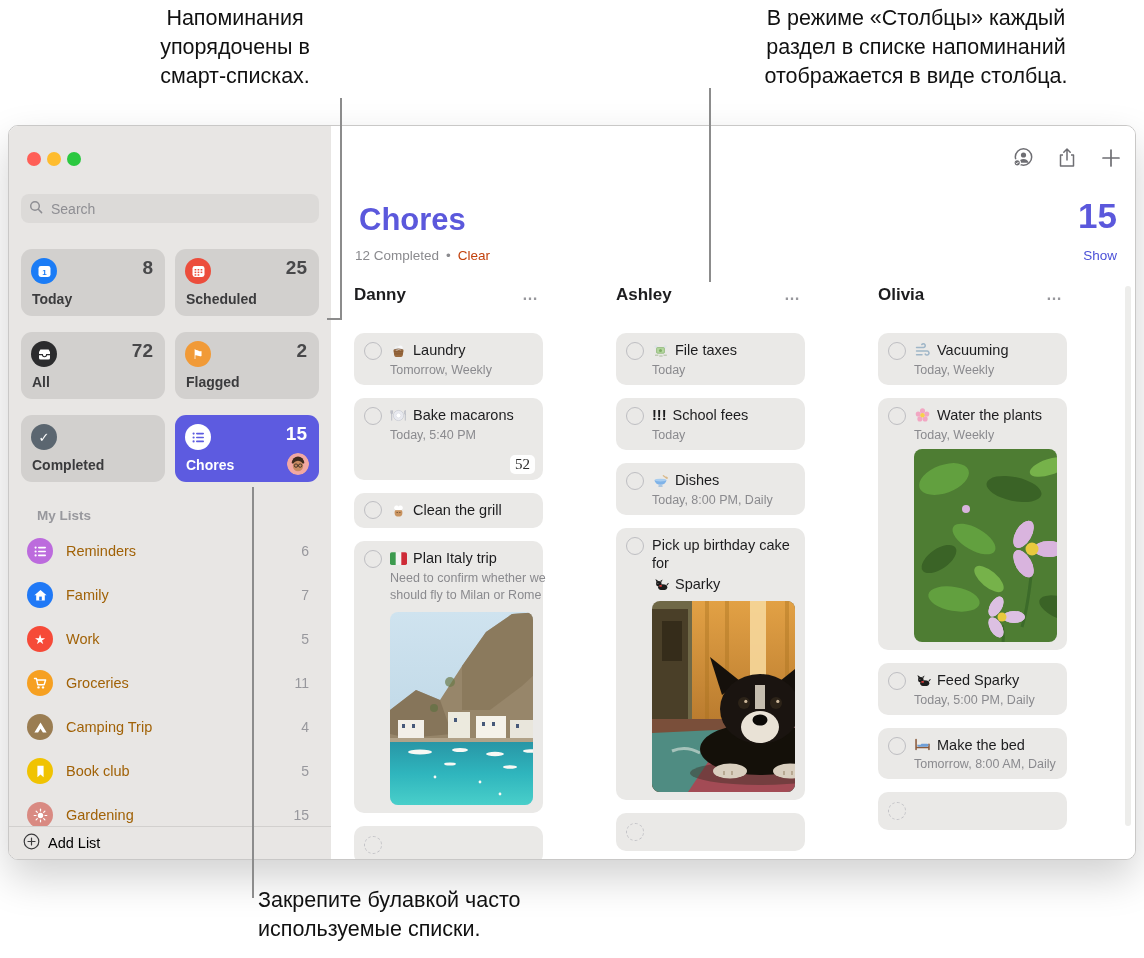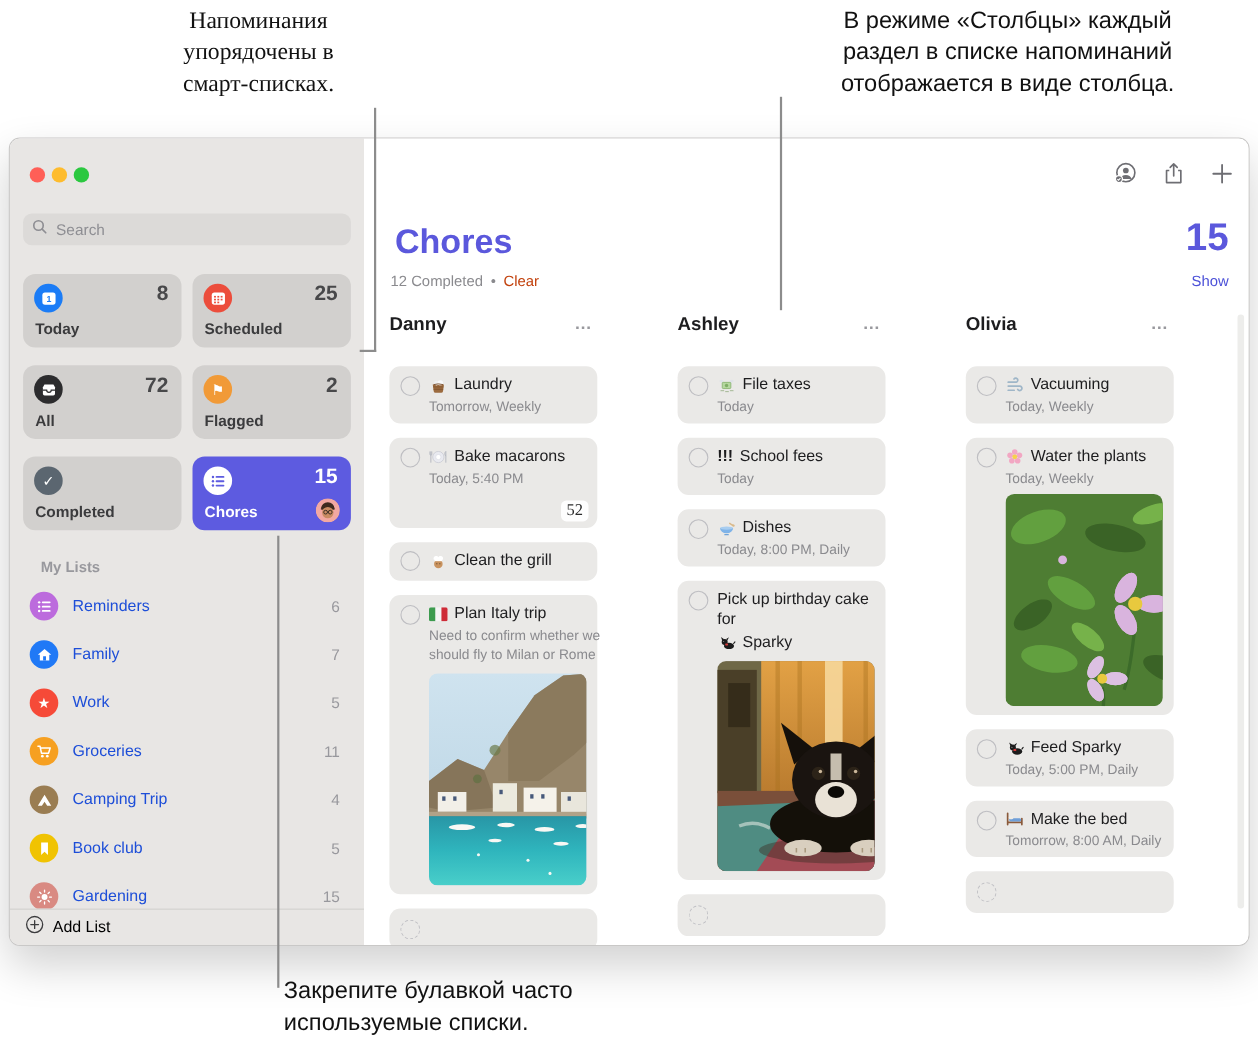--- a/index.html
+++ b/index.html
@@ -2,21 +2,21 @@
 <html><head>
 <meta charset="utf-8">
 <style>
   html,body{margin:0;padding:0;background:#fff;}
   *{box-sizing:border-box;}
   .canvas{position:relative;width:1144px;height:958px;background:#fff;overflow:hidden;
           font-family:"Liberation Sans","DejaVu Sans",sans-serif;-webkit-font-smoothing:antialiased;}
 
   
   .ann{position:absolute;color:#111;font-size:21.5px;line-height:29px;z-index:6;}
-  .ann-tl{left:100px;top:4px;width:270px;text-align:center;font-family:Liberation Serif, serif;}
+  .ann-tl{left:100px;top:4px;width:270px;text-align:center;}
   .ann-tr{left:690px;top:4px;width:452px;text-align:center;}
   .ann-b{left:258px;top:886px;width:420px;text-align:left;}
   .cline{position:absolute;background:#8c8c8c;z-index:5;}
   .cl-a-v{left:340px;top:98px;width:2px;height:222px;}
   .cl-a-h{left:327px;top:318px;width:15px;height:2px;}
   .cl-b{left:709px;top:88px;width:2px;height:194px;}
   .cl-c{left:252px;top:487px;width:2px;height:411px;}
 
   
   .window{position:absolute;left:8px;top:125px;width:1128px;height:735px;border-radius:10px;
@@ -48,21 +48,21 @@
   .tile-count{position:absolute;right:12px;top:8px;font-size:19px;font-weight:bold;color:#48484a;}
   .tile-label{position:absolute;left:11px;bottom:9px;font-size:14px;font-weight:600;color:#3b3b3d;}
   .t6 .tile-count,.t6 .tile-label{color:#fff;}
   .glyph{font-size:13px;line-height:1;font-weight:bold;}
   .avatar{position:absolute;right:10px;bottom:7px;width:22px;height:22px;border-radius:50%;overflow:hidden;}
 
   
   .mylists-label{position:absolute;left:28px;top:382px;font-size:13.5px;font-weight:600;color:#98989d;}
   .mylists{position:absolute;left:8px;top:403px;width:306px;height:299px;overflow:hidden;}
   .lrow{height:44px;display:flex;align-items:center;padding:0 6px 0 10px;}
-  .lrow-label{margin-left:13px;font-size:14.5px;color:#1d4ed8;flex:1;}
+  .lrow-label{margin-left:13px;font-size:14.5px;color:#a16207;flex:1;}
   .lrow-count{font-size:14px;color:#98989d;margin-right:8px;}
   .addlist{position:absolute;left:0;right:0;bottom:0;height:33px;background:#e8e6e4;
            border-top:1px solid #d2d0ce;display:flex;align-items:center;gap:8px;padding:0 14px;}
   .addlist-label{font-size:14.5px;color:#000000;}
 
   
   .toolbar{position:absolute;right:12px;top:20px;display:flex;gap:20px;align-items:center;}
   .tbtn{width:24px;height:24px;display:flex;align-items:center;justify-content:center;}
   .page-title{position:absolute;left:28px;top:76px;font-size:31px;font-weight:bold;color:#5b58dc;}
   .subline{position:absolute;left:24px;top:122px;font-size:13.5px;color:#8a8a8e;display:flex;gap:7px;}

